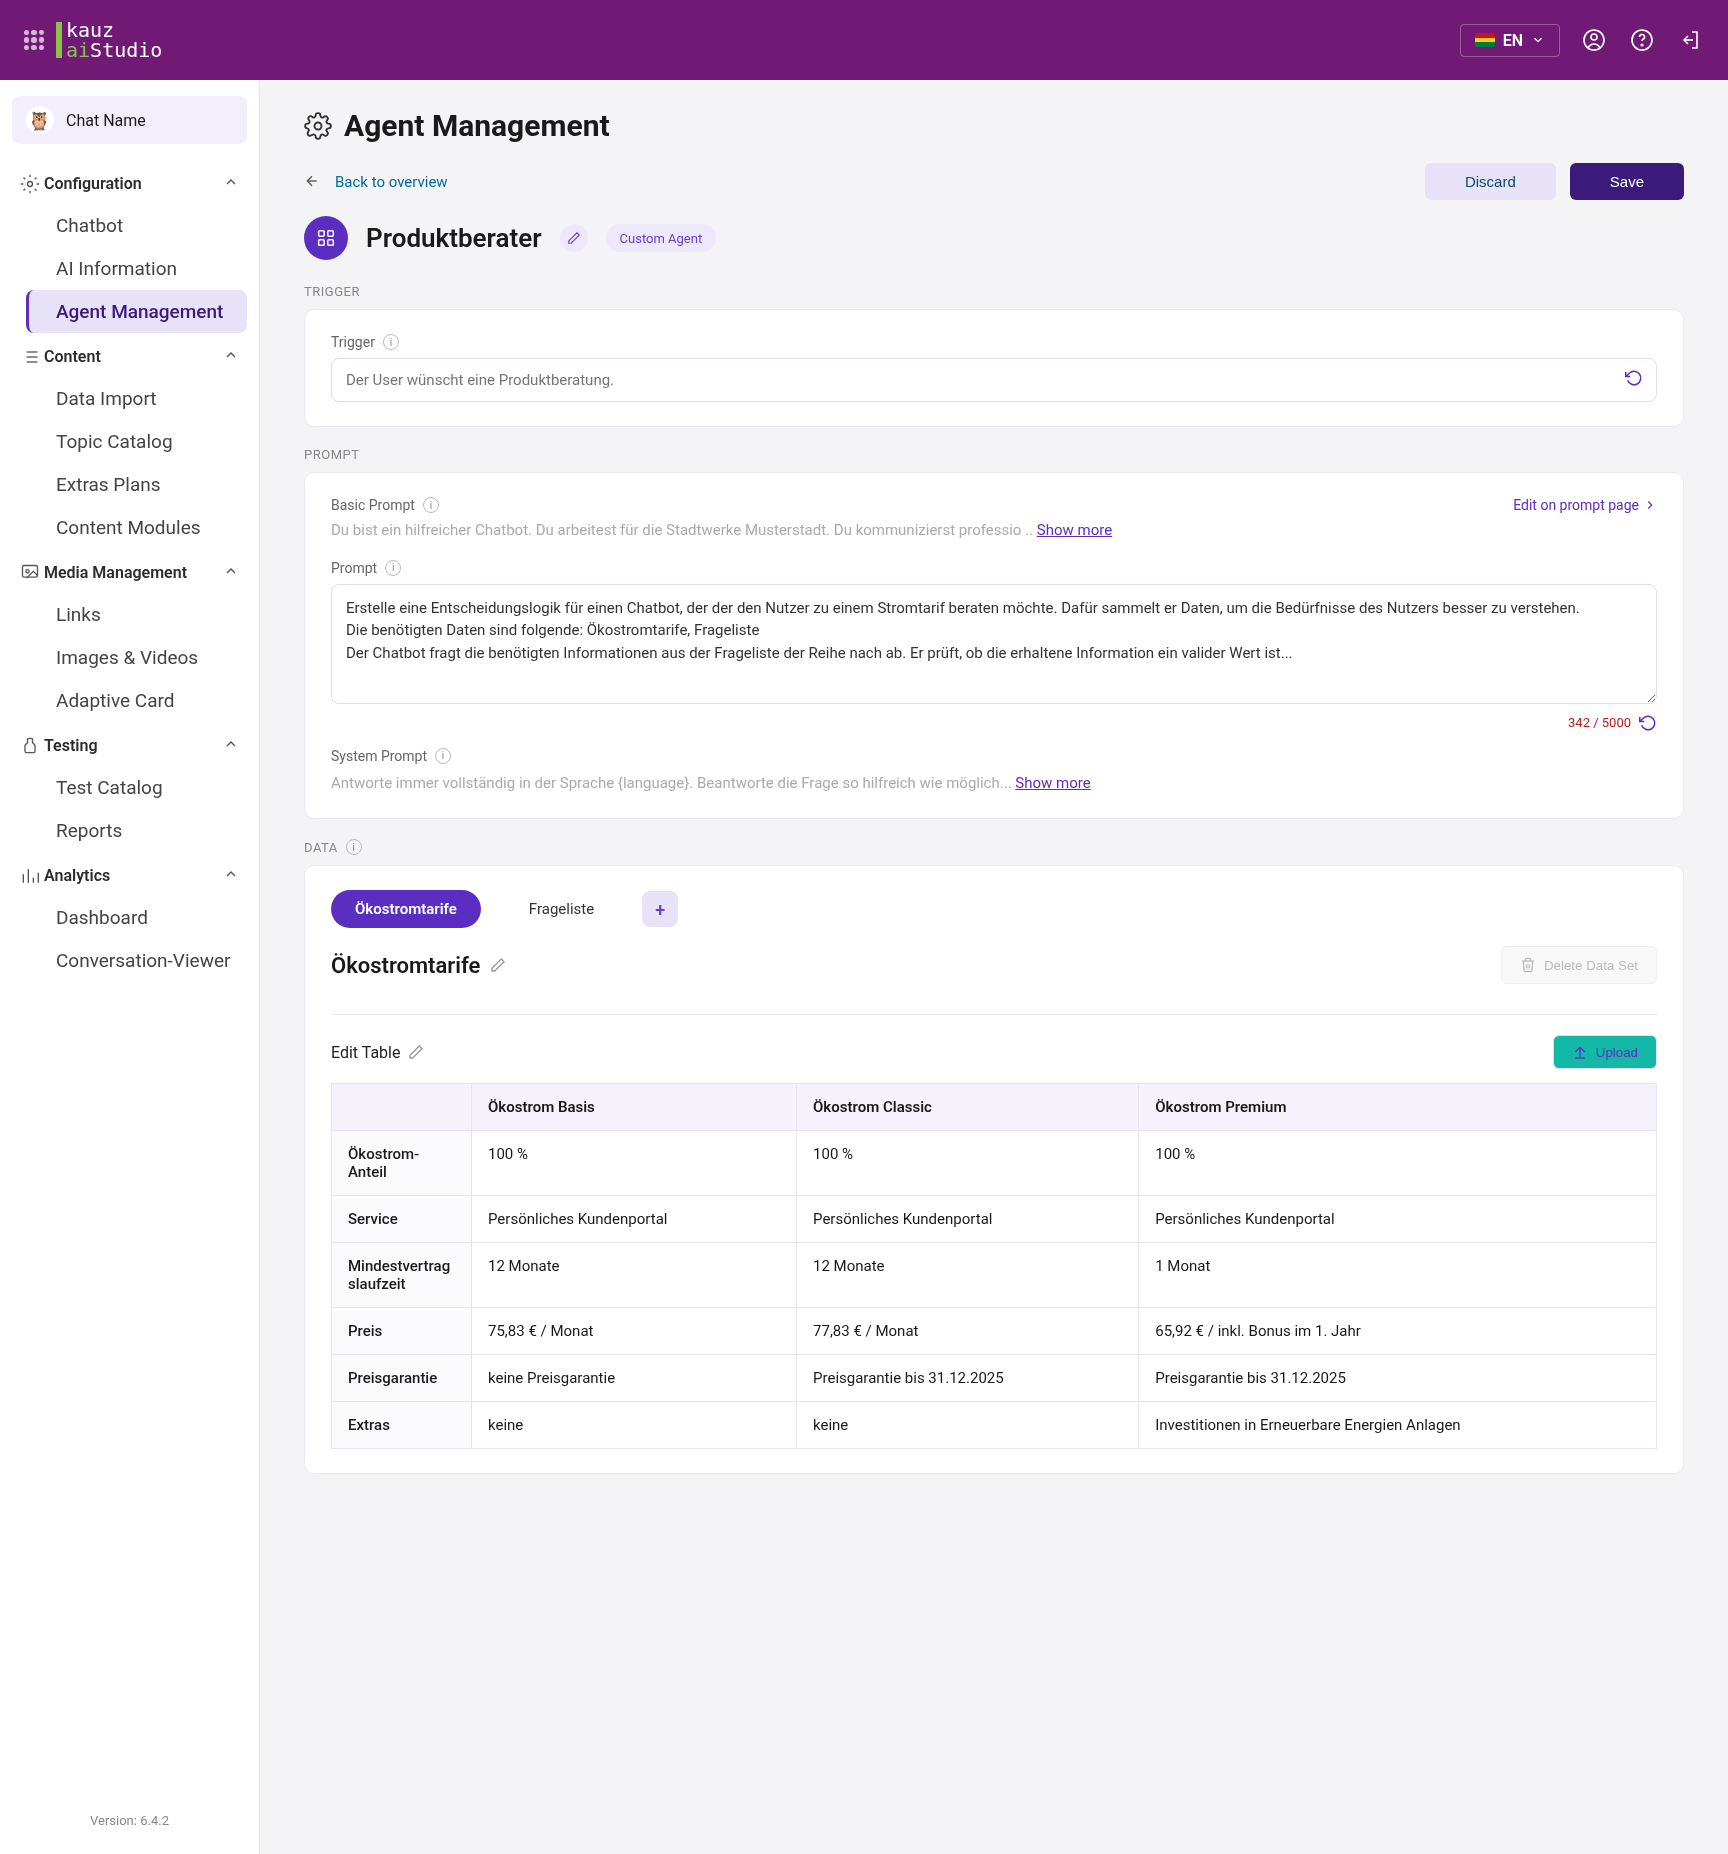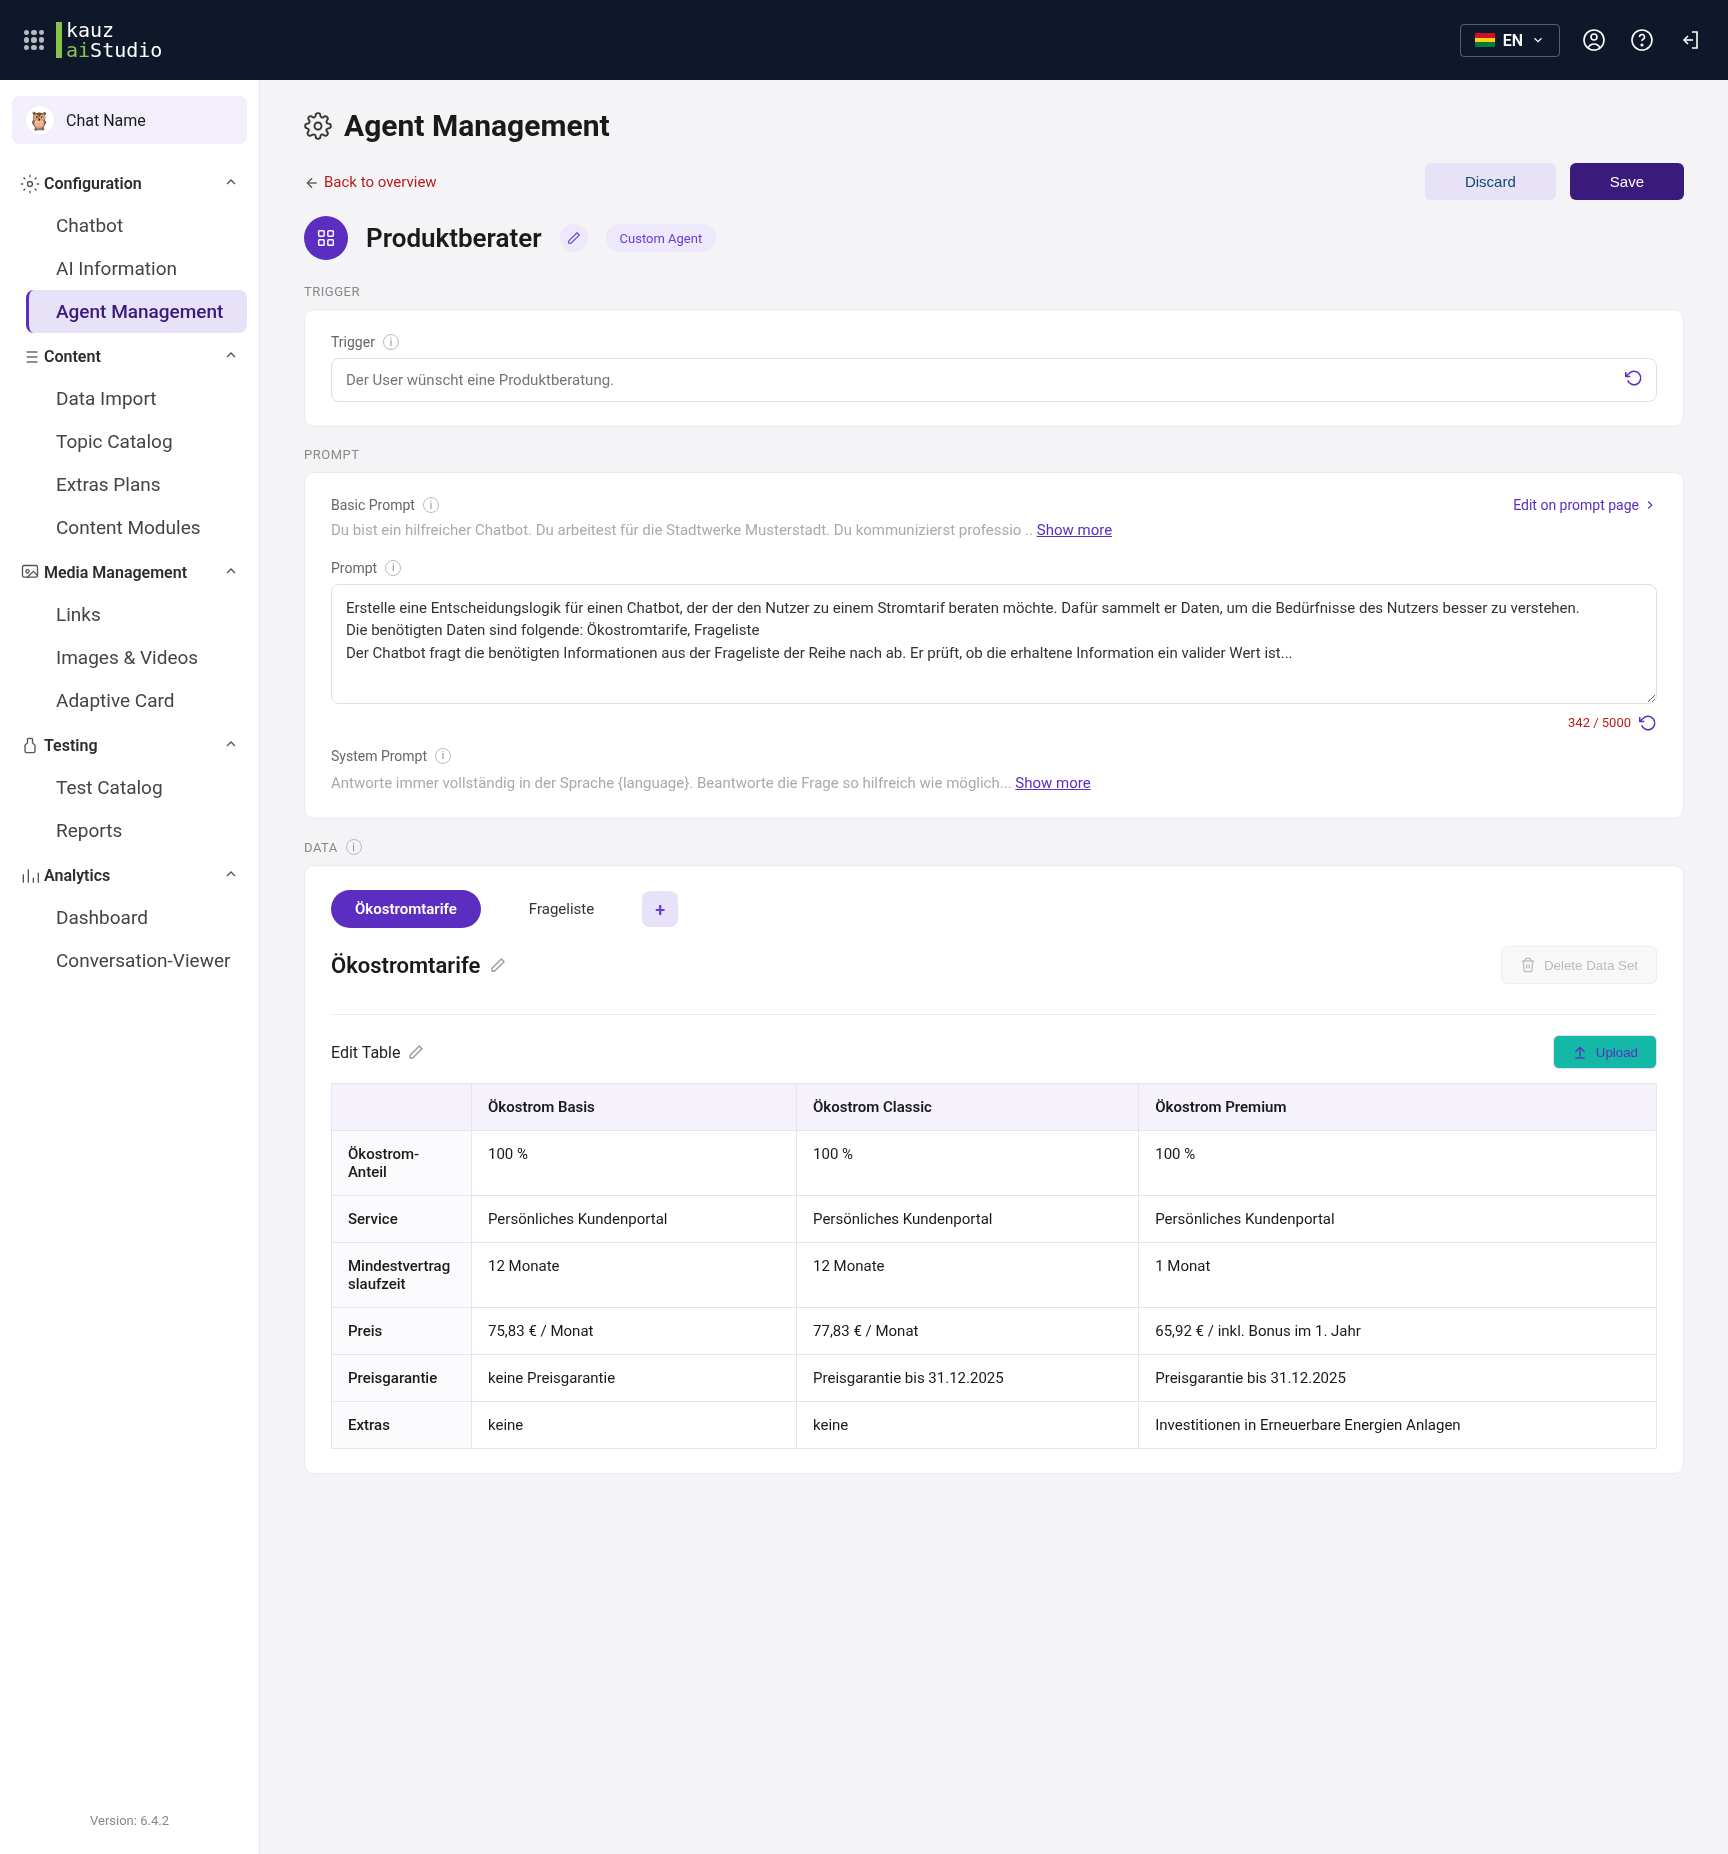--- a/index.html
+++ b/index.html
@@ -5,21 +5,21 @@
     * { box-sizing: border-box; margin: 0; padding: 0; }
     body {
       font-family: -apple-system, BlinkMacSystemFont, "Segoe UI", Roboto, Helvetica, Arial, sans-serif;
       background: #f4f4f7;
       color: #1a1a1a;
       width: 1728px;
       min-height: 1854px;
     }
     
     .topbar {
-      background: #0f172a;
+      background: #701a75;
       height: 80px;
       display: flex;
       align-items: center;
       justify-content: space-between;
       padding: 0 24px;
       color: white;
     }
     .topbar-left { display: flex; align-items: center; gap: 12px; }
     .apps-grid { width: 20px; height: 20px; display: grid; grid-template-columns: repeat(3,1fr); grid-template-rows: repeat(3,1fr); gap: 2px; cursor: pointer; }
     .apps-grid span { background: rgba(255,255,255,0.7); border-radius: 50%; }
@@ -88,21 +88,21 @@
     .sidebar-footer { margin-top: auto; text-align: center; font-size: 13px; color: #888; padding: 10px;}
     .nav-icon { width: 20px; height: 20px; flex-shrink: 0; color: #555; }
 
     
     .main { flex: 1; padding: 28px 44px; }
     .page-title-row { display: flex; align-items: center; gap: 12px; margin-bottom: 20px; }
     .page-title-row h1 { font-size: 30px; font-weight: 700; }
     .gear-lg { width: 28px; height: 28px; }
 
     .action-row { display: flex; align-items: center; margin-bottom: 16px; gap: 14px; }
-    .back-link { display: flex; align-items: flex-end; gap: 4px; color: #b91c1c; cursor: pointer; font-size: 15px; }
+    .back-link { display: flex; align-items: flex-start; gap: 15px; color: #0369a1; cursor: pointer; font-size: 15px; }
     .back-link svg { width: 16px; height: 16px; }
     .spacer { flex: 1; }
     .btn { padding: 10px 40px; border-radius: 6px; font-size: 15px; cursor: pointer; border: none; }
     .btn-discard { background: #e8e2f9; color: #0c4a6e; }
     .btn-save { background: #3a1a7a; color: white; }
 
     .agent-row { display: flex; align-items: center; gap: 18px; margin-bottom: 24px; }
     .agent-icon-circ {
       width: 44px; height: 44px; border-radius: 50%;
       background: #5b2dc1; display: flex; align-items: center; justify-content: center;

